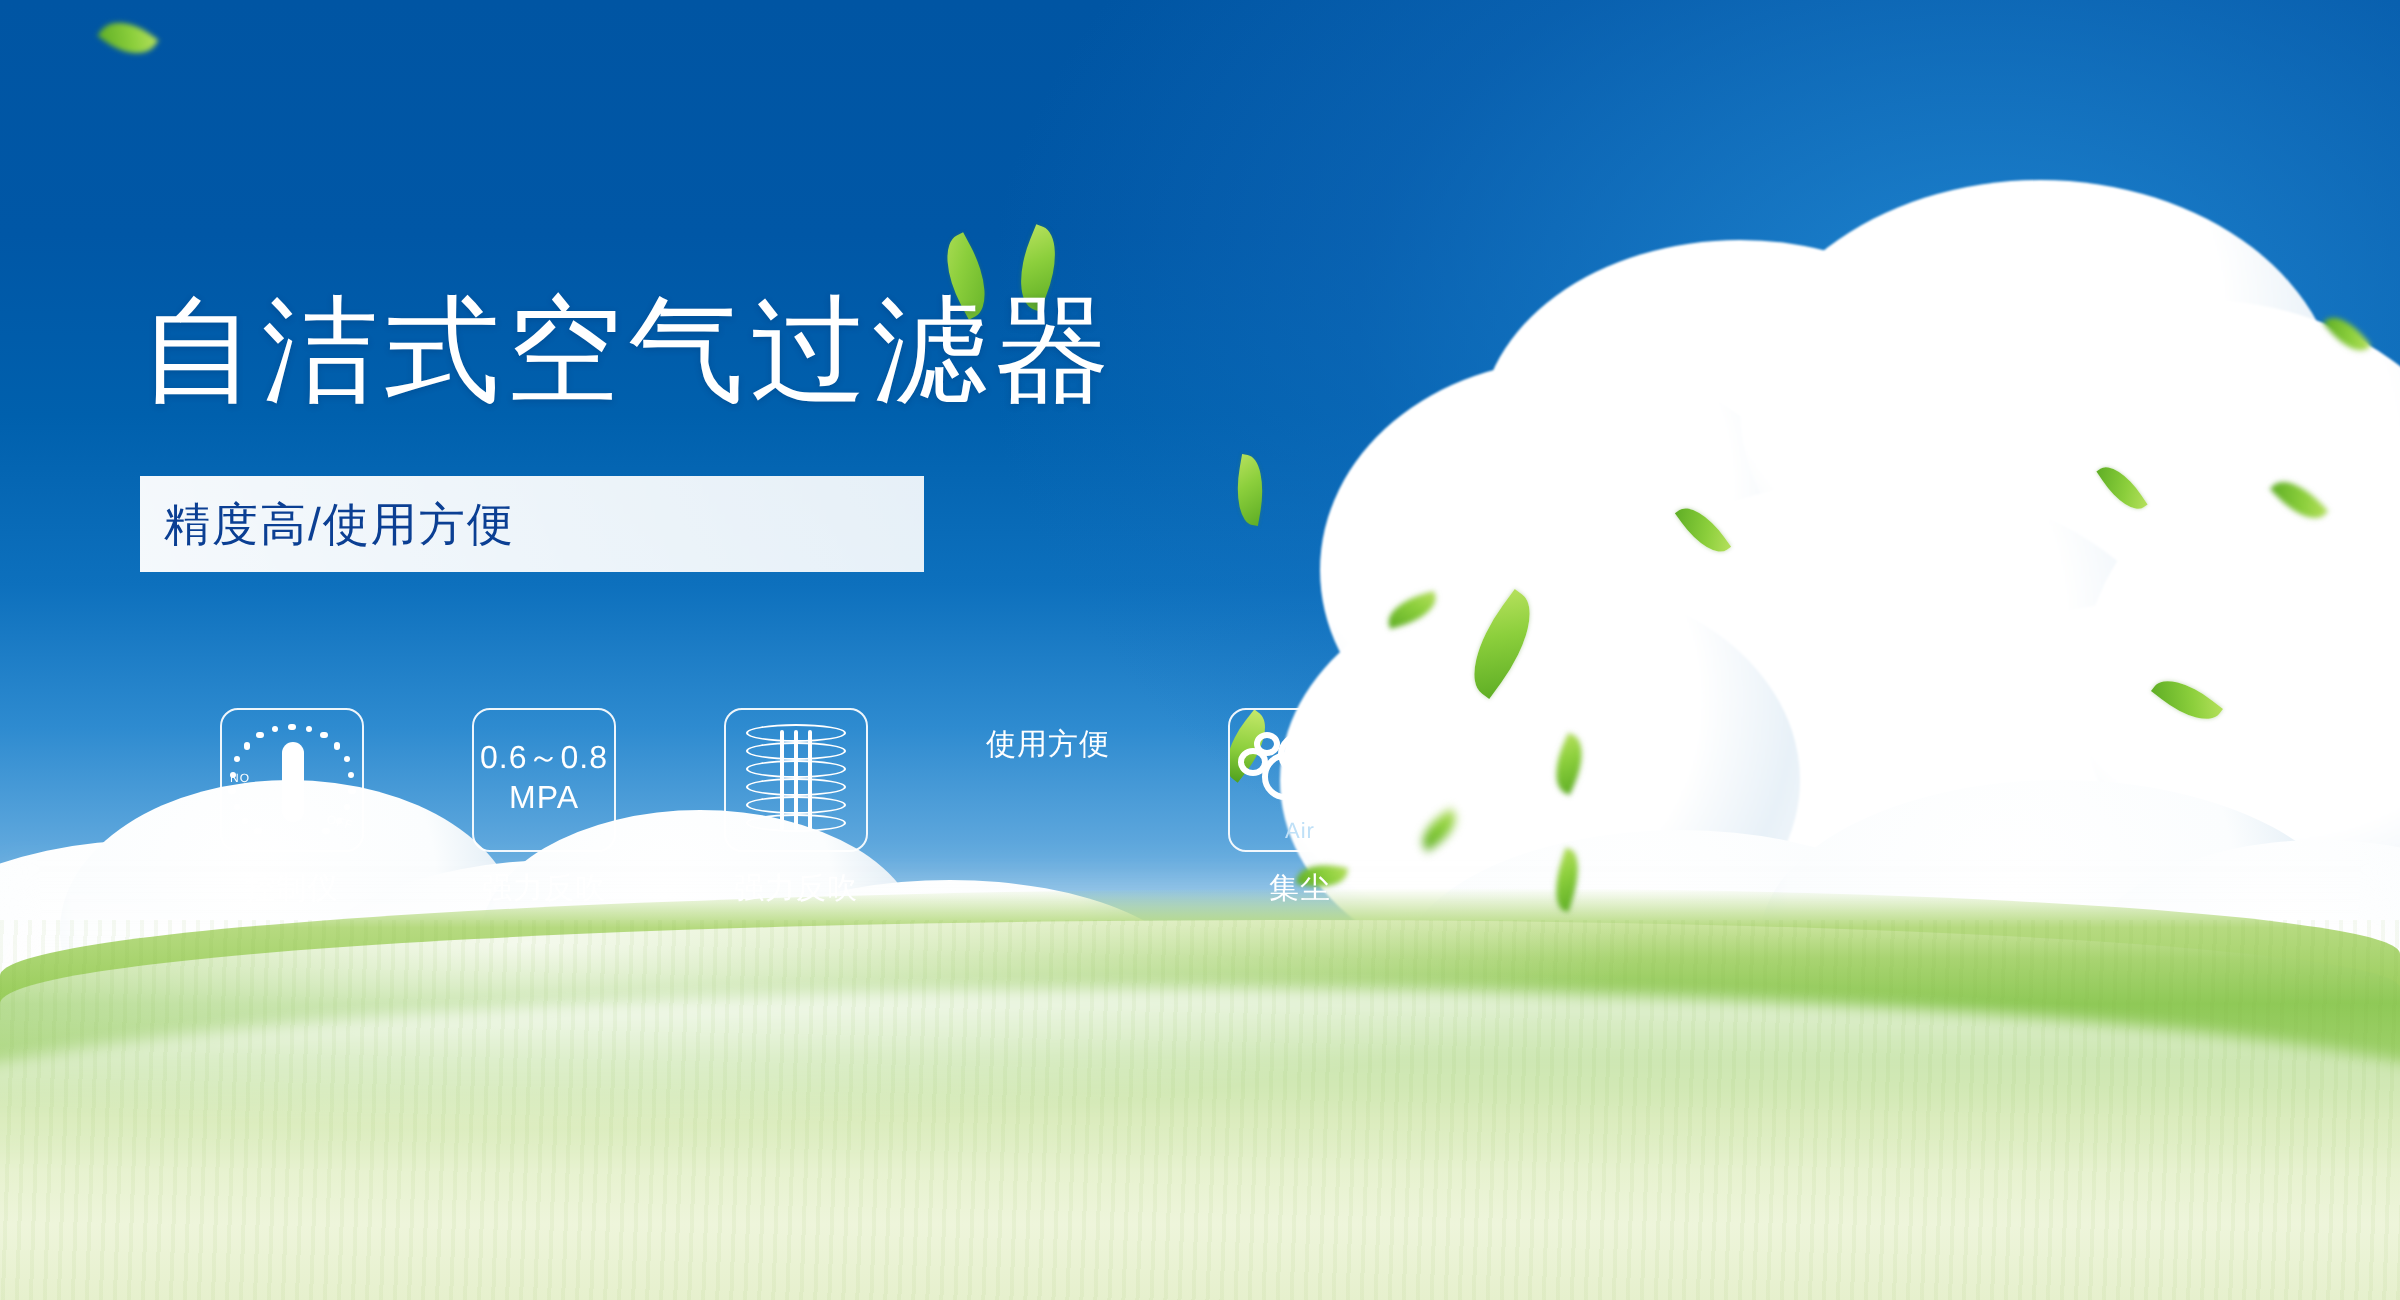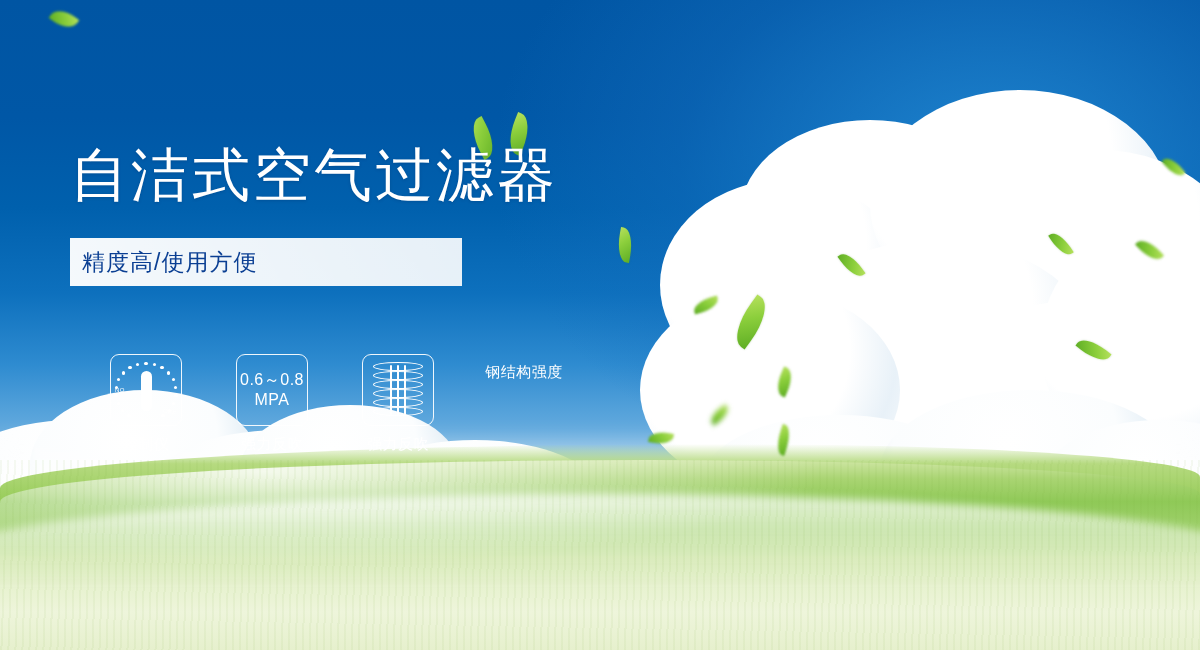--- a/index.html
+++ b/index.html
@@ -366,18 +366,32 @@
           <div class="ell" style="top:45px;"></div>
           <div class="bar" style="left:17px;"></div>
           <div class="bar" style="left:24px;"></div>
           <div class="bar" style="left:31px;"></div>
         </div>
       </div>
       <div class="flabel">强力反吹</div>
     </div>
 
     <div class="feature">
-      <div class="flabel">钢结构强度</div>
-    </div>
-
+      <div class="flabel">使用方便</div>
+    </div>
+
+    <div class="feature">
+      <div class="fbox">
+        <div class="airicon">
+          <div class="gleaf"></div>
+          <div class="puff p1"></div>
+          <div class="puff p2"></div>
+          <div class="c-bump cb1"></div>
+          <div class="c-bump cb2"></div>
+          <div class="c-main"></div>
+          <div class="airtext">Air</div>
+        </div>
+      </div>
+      <div class="flabel">集尘</div>
+    </div>
 
   </div>
 </div>
 
 </body></html>

